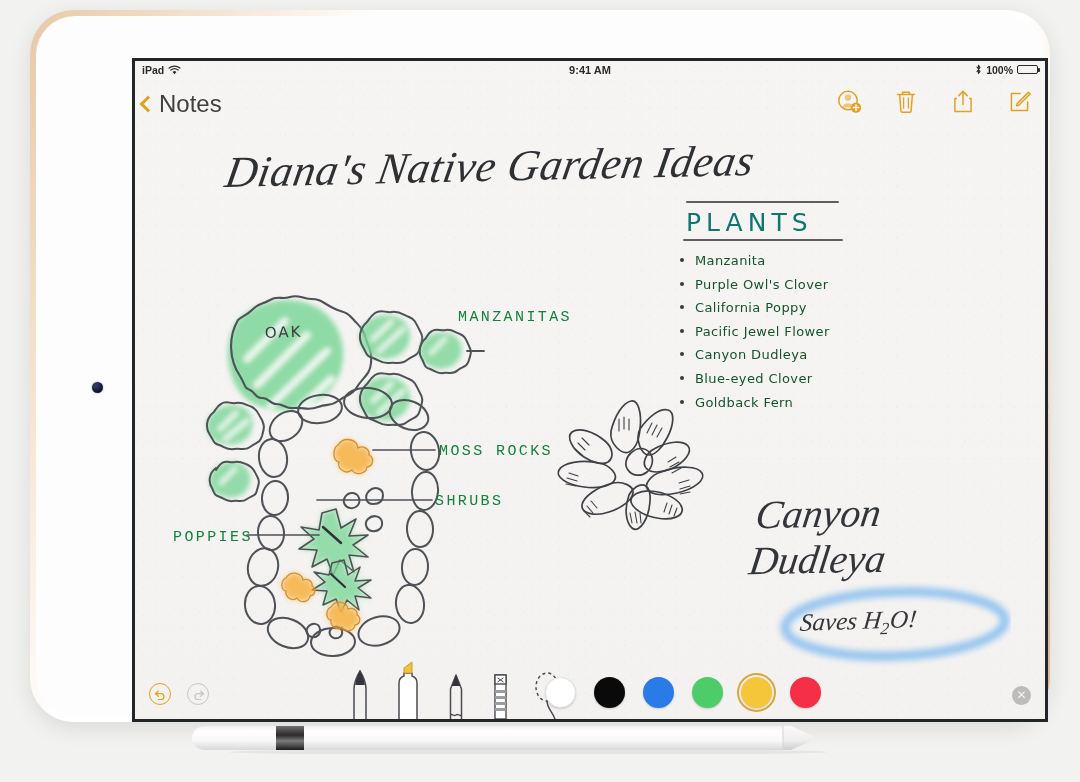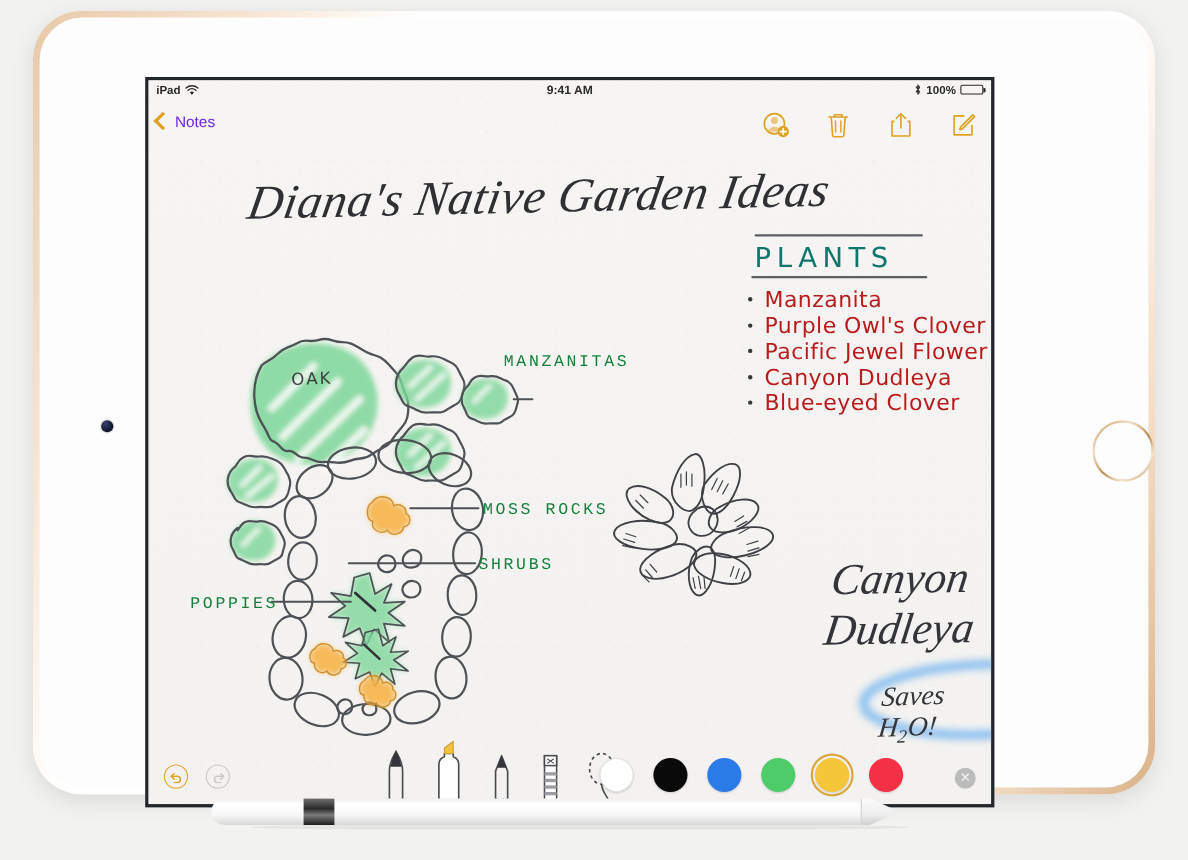--- a/index.html
+++ b/index.html
@@ -29,26 +29,25 @@
     position:absolute;left:963px;top:372px;width:52px;height:52px;border-radius:50%;
     background:#fdfdfd;
     border:2.2px solid transparent;
     background-image:linear-gradient(#fdfdfd,#fdfdfd),
       linear-gradient(140deg,#c79a5f 0%,#f3e0c4 30%,#b98b4e 55%,#f6e7d0 75%,#c18f51 100%);
     background-origin:border-box;background-clip:content-box,border-box;
     box-shadow:inset 0 0 2px rgba(0,0,0,.07);
   }
   
   #screen{
-    position:absolute;left:102px;top:48px;width:772px;height:664px;
+    position:absolute;left:102px;top:48px;width:916px;height:664px;
     background:#f4f3f1;
     border:3px solid #22262b;
     box-sizing:border-box;
     overflow:hidden;
-    margin-top:12px;
   }
   .paper{
     position:absolute;inset:0;
     background:
       radial-gradient(circle at 18% 22%, rgba(0,0,0,.012) 0 1px, transparent 1px),
       radial-gradient(circle at 63% 61%, rgba(0,0,0,.012) 0 1px, transparent 1px),
       radial-gradient(circle at 82% 35%, rgba(0,0,0,.010) 0 1px, transparent 1px),
       linear-gradient(#f6f5f3,#f3f2f0);
     background-size:9px 9px, 13px 13px, 17px 17px, 100% 100%;
   }
@@ -70,21 +69,21 @@
     content:"";position:absolute;right:-3px;top:2.6px;width:1.6px;height:4px;
     background:#2b2b2b;border-radius:0 1px 1px 0;
   }
   .battery-fill{height:100%;width:100%;background:#2b2b2b;border-radius:1px;}
   
   #nav-bar{
     position:absolute;left:0;top:17px;right:0;height:50px;
   }
   #back-to-notes{
     position:absolute;left:7px;top:12px;display:flex;align-items:center;gap:5px;
-    color:#6d28d9;font-size:14px;cursor:pointer;
+    color:#404040;font-size:24px;cursor:pointer;
   }
   .chev-left{
     width:9px;height:9px;border-left:3px solid #e0a224;border-bottom:3px solid #e0a224;
     transform:rotate(45deg);margin-bottom:1px;
   }
   #nav-actions{
     position:absolute;right:12px;top:8px;display:flex;align-items:center;gap:31px;
   }
   .nav-icon{cursor:pointer;width:26px;height:30px;display:flex;align-items:center;justify-content:center;}
   
@@ -99,21 +98,21 @@
   }
   #plants-heading{
     position:absolute;left:551px;top:85px;
     font-size:25px;letter-spacing:5px;color:#0f766e;
     font-family:"DejaVu Sans", sans-serif;
   }
   .rule{position:absolute;height:2px;background:#5c5e63;border-radius:2px;}
   #plants-list{
     position:absolute;left:543px;top:126px;
     font-family:"DejaVu Sans", sans-serif;
-    font-size:20px;color:#b91c1c;line-height:23.6px;
+    font-size:13px;color:#14532d;line-height:23.6px;
     letter-spacing:.4px;
   }
   #plants-list li{list-style:none;position:relative;padding-left:17px;white-space:nowrap;}
   #plants-list li:before{
     content:"";position:absolute;left:2px;top:9px;width:4px;height:4px;
     border-radius:50%;background:#37393d;
   }
   #plants-list{margin:0;padding:0;}
   .lbl{
     position:absolute;font-family:Liberation Mono, monospace;
@@ -246,23 +245,25 @@
 
       <div id="note-title">Diana's Native Garden Ideas</div>
 
       <div class="rule" style="left:551px;top:78px;width:153px;"></div>
       <div id="plants-heading">PLANTS</div>
       <div class="rule" style="left:548px;top:116px;width:160px;"></div>
 
       <ul id="plants-list">
         <li>Manzanita</li>
         <li>Purple Owl's Clover</li>
+        <li>California Poppy</li>
         <li>Pacific Jewel Flower</li>
         <li>Canyon Dudleya</li>
         <li>Blue-eyed Clover</li>
+        <li>Goldback Fern</li>
       </ul>
 
       <svg class="ink" style="left:0;top:0;" width="876" height="544" viewBox="0 0 876 544">
         <defs>
           <filter id="blur-soft" x="-25%" y="-25%" width="150%" height="150%">
             <feGaussianBlur stdDeviation="2.4"></feGaussianBlur>
           </filter>
           <filter id="blur-hl" x="-25%" y="-25%" width="150%" height="150%">
             <feGaussianBlur stdDeviation="3.4"></feGaussianBlur>
           </filter>

